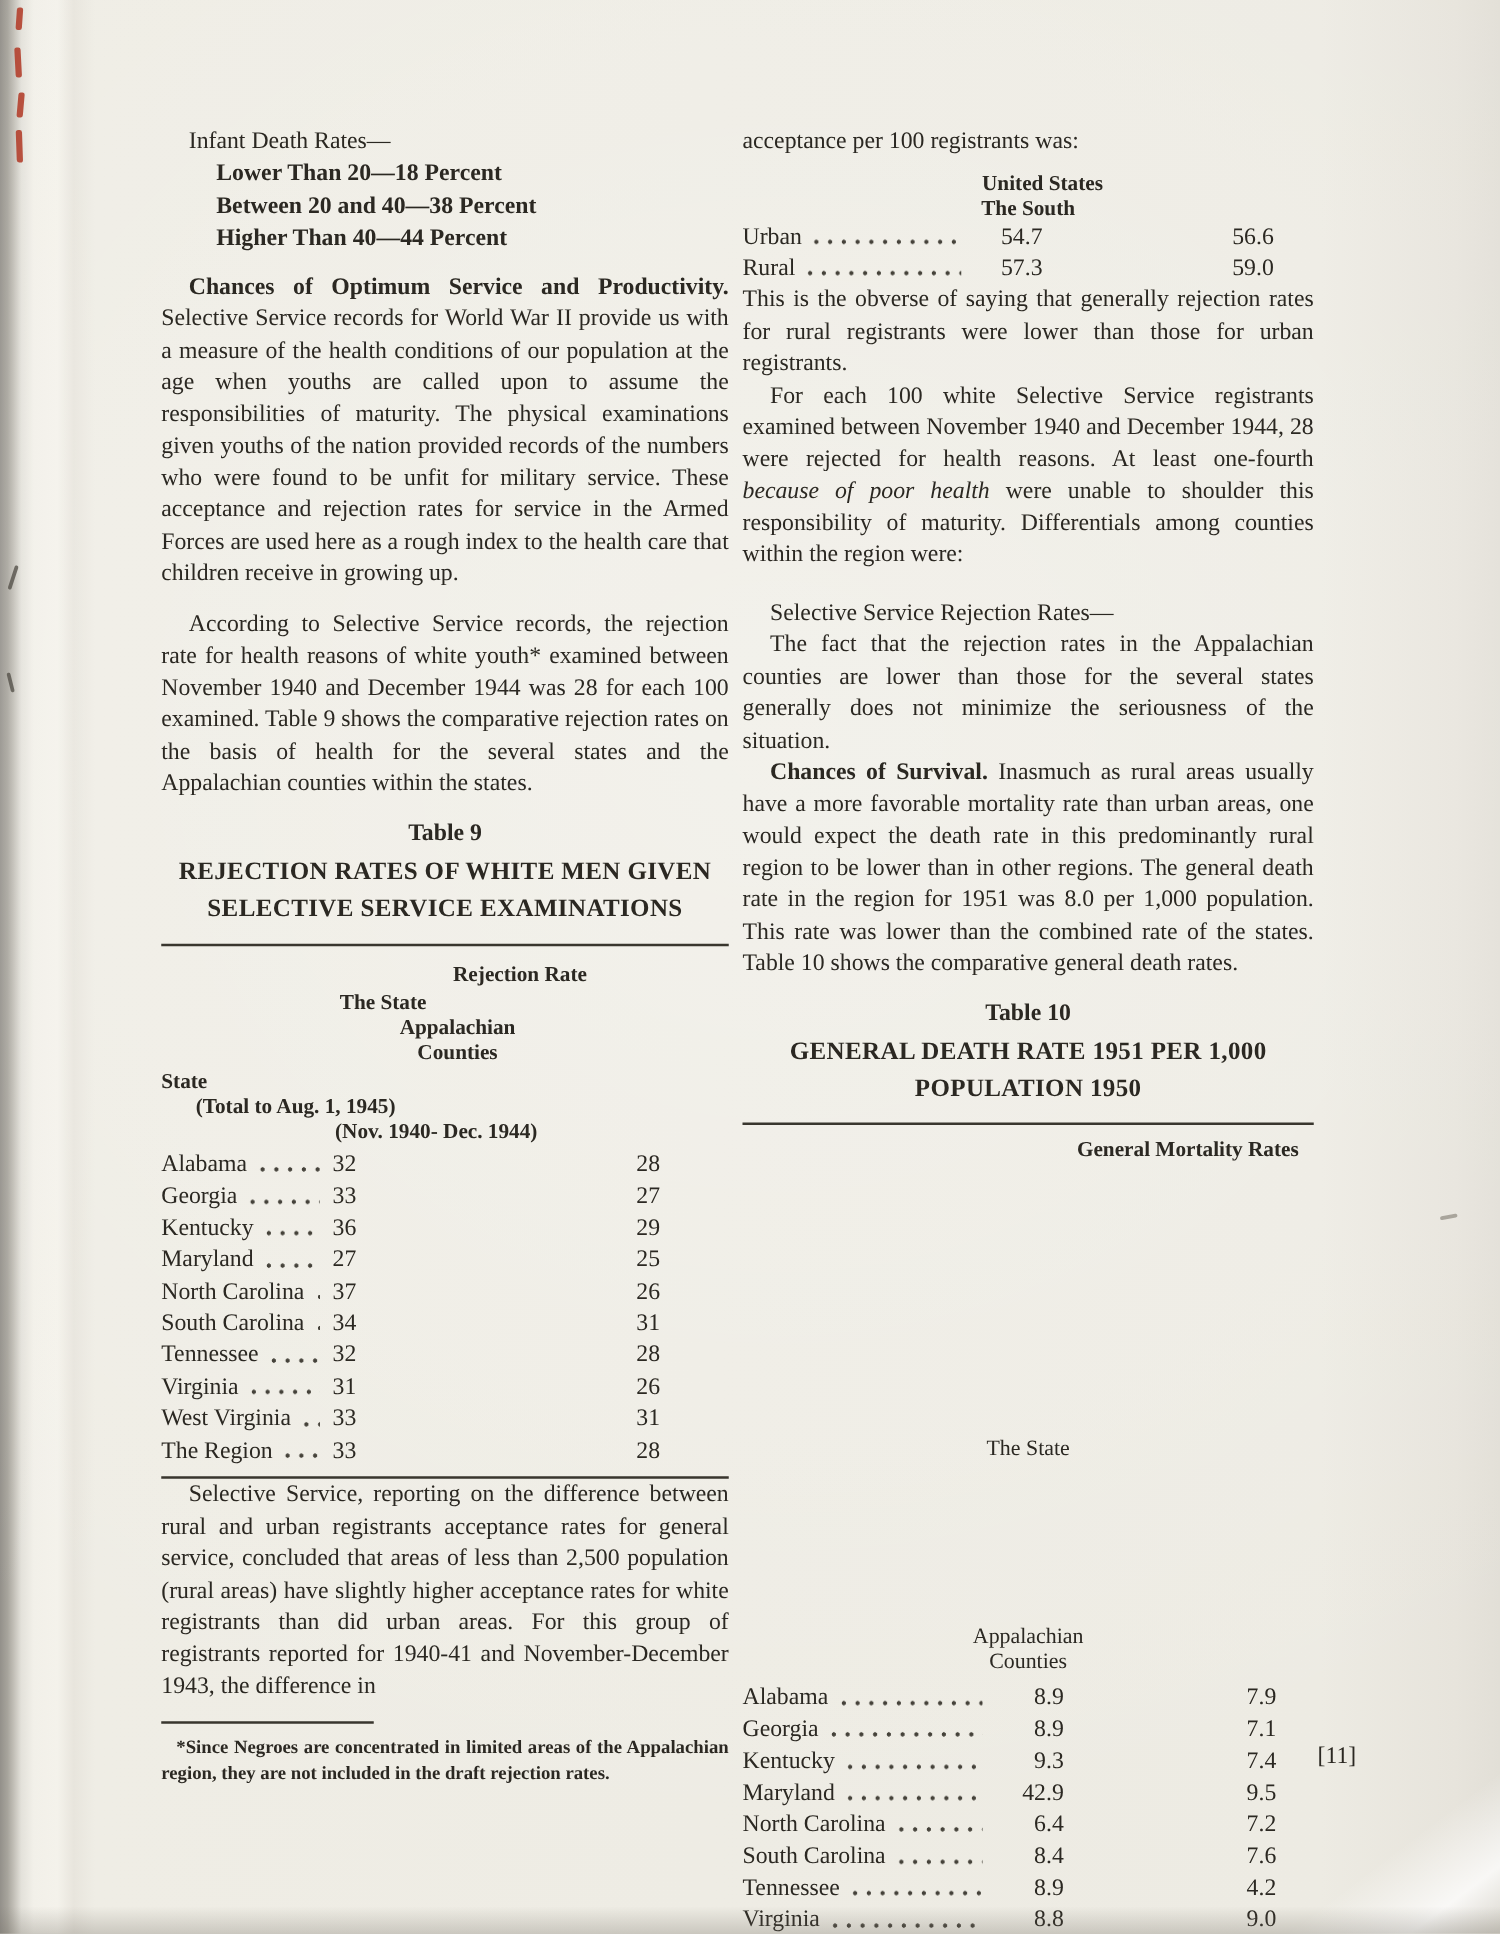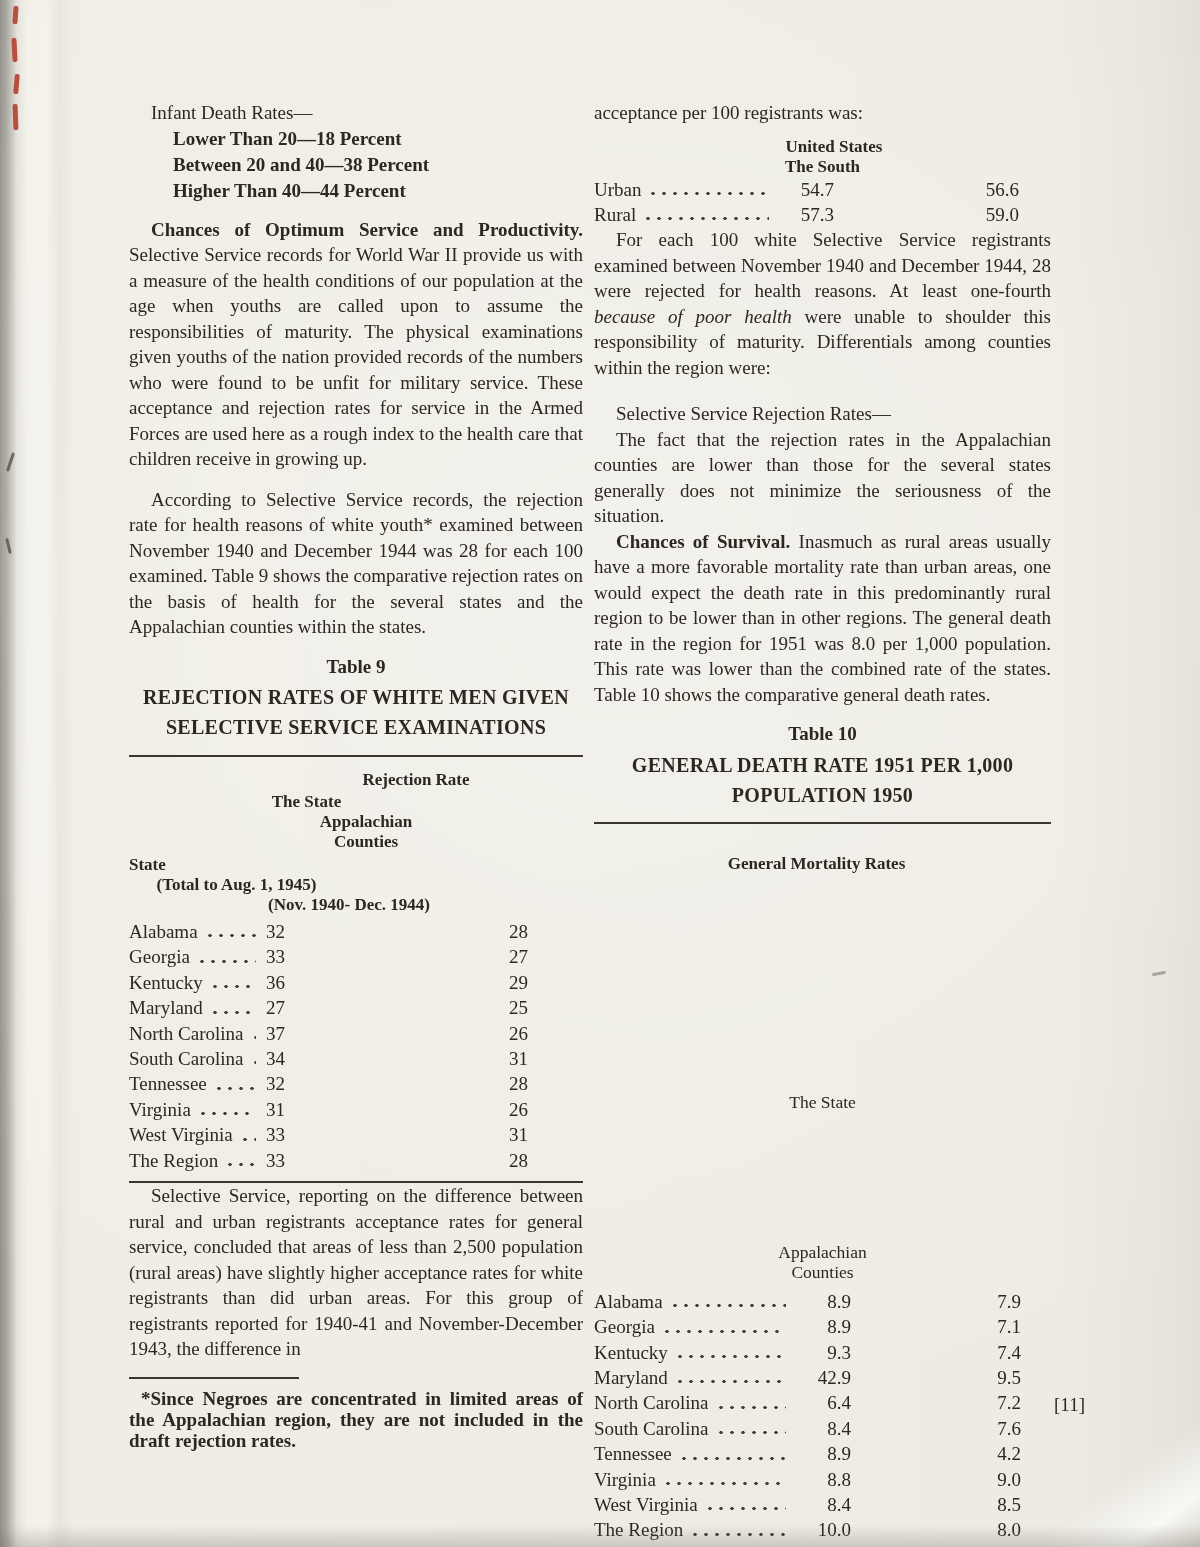--- a/index.html
+++ b/index.html
@@ -55,35 +55,35 @@
     background-image:radial-gradient(circle at 3px 3.5px, #45423a 1.5px, rgba(69,66,58,0) 1.9px);
     background-size:11px 7px; background-repeat:repeat-x; }
   .t9-v1 { flex:0 0 50px; text-align:left; }
   .t9-v2 { flex:0 0 212px; text-align:right; padding-right:55px; }
   .t10-v1 { flex:0 0 55px; text-align:right; }
   .t10-v2 { flex:0 0 170px; text-align:right; padding-right:30px; }
 
   .para-sel { margin-top:24px; }
   .footnote { margin-top:15px; }
   .fn-rule { width:170px; border:0; border-top:2px solid #39362e; margin:0 0 9px 0; }
-  .fn-text { margin:0; font-size:19px; line-height:21px; font-weight:bold; text-align:justify; text-indent:12px; }
+  .fn-text { margin:0; font-size:15px; line-height:21px; font-weight:bold; text-align:justify; text-indent:12px; }
 
   .acc-head { display:flex; margin-top:11px; }
   .acc-head .h1 { margin-left:115px; width:250px; text-align:center; }
   .acc-head .h2 { flex:1; text-align:center; }
   .acc-v1 { flex:0 0 55px; text-align:right; }
   .acc-v2 { flex:0 0 185px; text-align:right; padding-right:32px; }
 
   .m-obverse { margin-top:19px; }
   .m-each100 { margin-top:14px; }
   .rr-head { margin-top:21px; }
   .m-fact { margin-top:21px; }
   .m-survival { margin-top:14px; }
 
-  .t10-gm { margin-top:30px; text-align:center; padding-right:12px; }
+  .t10-gm { margin-top:10px; text-align:right; padding-right:12px; }
   .t10-h2 { display:flex; margin-top:3px; }
   .t10-h2 .s { flex:0 0 215px; }
   .t10-h2 .c1 { flex:0 0 150px; text-align:center; font-weight:normal; }
   .t10-h2 .c2 { flex:1; text-align:center; font-weight:normal; }
   .t10-h2 .c1, .t10-h2 .c2 { font-size:17.5px; }
   .t10-rows { margin-top:7px; }
 
   .page-number { position:absolute; right:115px; top:1394px; font-size:19px; }
 </style>
 </head>
@@ -232,20 +232,21 @@
 
           <div class="t-row">
             <span>Rural</span>
             <span class="leader"></span>
             <span class="acc-v1">57.3</span>
             <span class="acc-v2">59.0</span>
           </div>
         </div>
     </div>
 
+    <p class="body noindent m-obverse">This is the obverse of saying that generally rejection rates for rural registrants were lower than those for urban registrants.</p>
 
     <p class="body m-each100"><span>For each 100 white Selective Service registrants examined between November 1940 and December 1944, 28 were rejected for health reasons. At least one-fourth </span><span class="it">because of poor health</span><span> were unable to shoulder this responsibility of maturity. Differentials among counties within the region were:</span></p>
 
     <div class="rr-head">
       <div class="list-head">Selective Service Rejection Rates—</div>
     </div>
 
     <p class="body m-fact">The fact that the rejection rates in the Appalachian counties are lower than those for the several states generally does not minimize the seriousness of the situation.</p>
 
     <p class="body m-survival"><span class="b">Chances of Survival.</span><span> Inasmuch as rural areas usually have a more favorable mortality rate than urban areas, one would expect the death rate in this predominantly rural region to be lower than in other regions. The general death rate in the region for 1951 was 8.0 per 1,000 population. This rate was lower than the combined rate of the states. Table 10 shows the comparative general death rates.</span></p>

